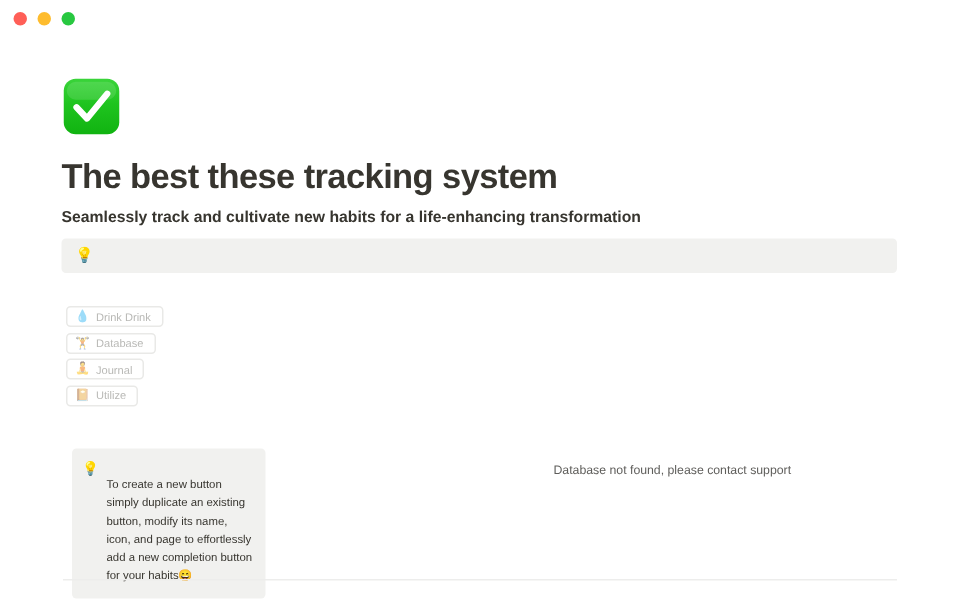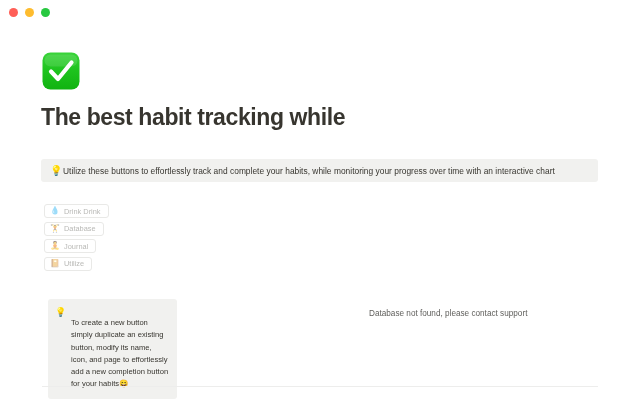--- a/index.html
+++ b/index.html
@@ -190,26 +190,26 @@
             <stop offset="45%" stop-color="#1fc41f"></stop>
             <stop offset="100%" stop-color="#11b311"></stop>
           </linearGradient>
         </defs>
         <rect x="1.5" y="1.5" width="37" height="37" rx="8" ry="8" fill="url(#g)"></rect>
         <rect x="3.5" y="3.5" width="33" height="12" rx="6" ry="6" fill="#ffffff" opacity="0.12"></rect>
         <path d="M10 20.5 L17 28 L30.5 11.5" stroke="#ffffff" stroke-width="4.2" fill="none" stroke-linecap="round" stroke-linejoin="round"></path>
       </svg>
     </div>
 
-    <h1 class="page-title">The best habit tracking while</h1>
-
+    <h1 class="page-title">The best these tracking system</h1>
+
+    <h2 class="page-subtitle">Seamlessly track and cultivate new habits for a life-enhancing transformation</h2>
 
     <div class="callout">
       <span class="callout-icon">💡</span>
-      <span class="callout-text">Utilize these buttons to effortlessly track and complete your habits, while monitoring your progress over time with an interactive chart</span>
     </div>
 
     <div class="habit-list">
 
       <div class="habit-btn">
         <span class="habit-btn-icon">💧</span>
         <span class="habit-btn-label">Drink Drink</span>
       </div>
 
       <div class="habit-btn">

